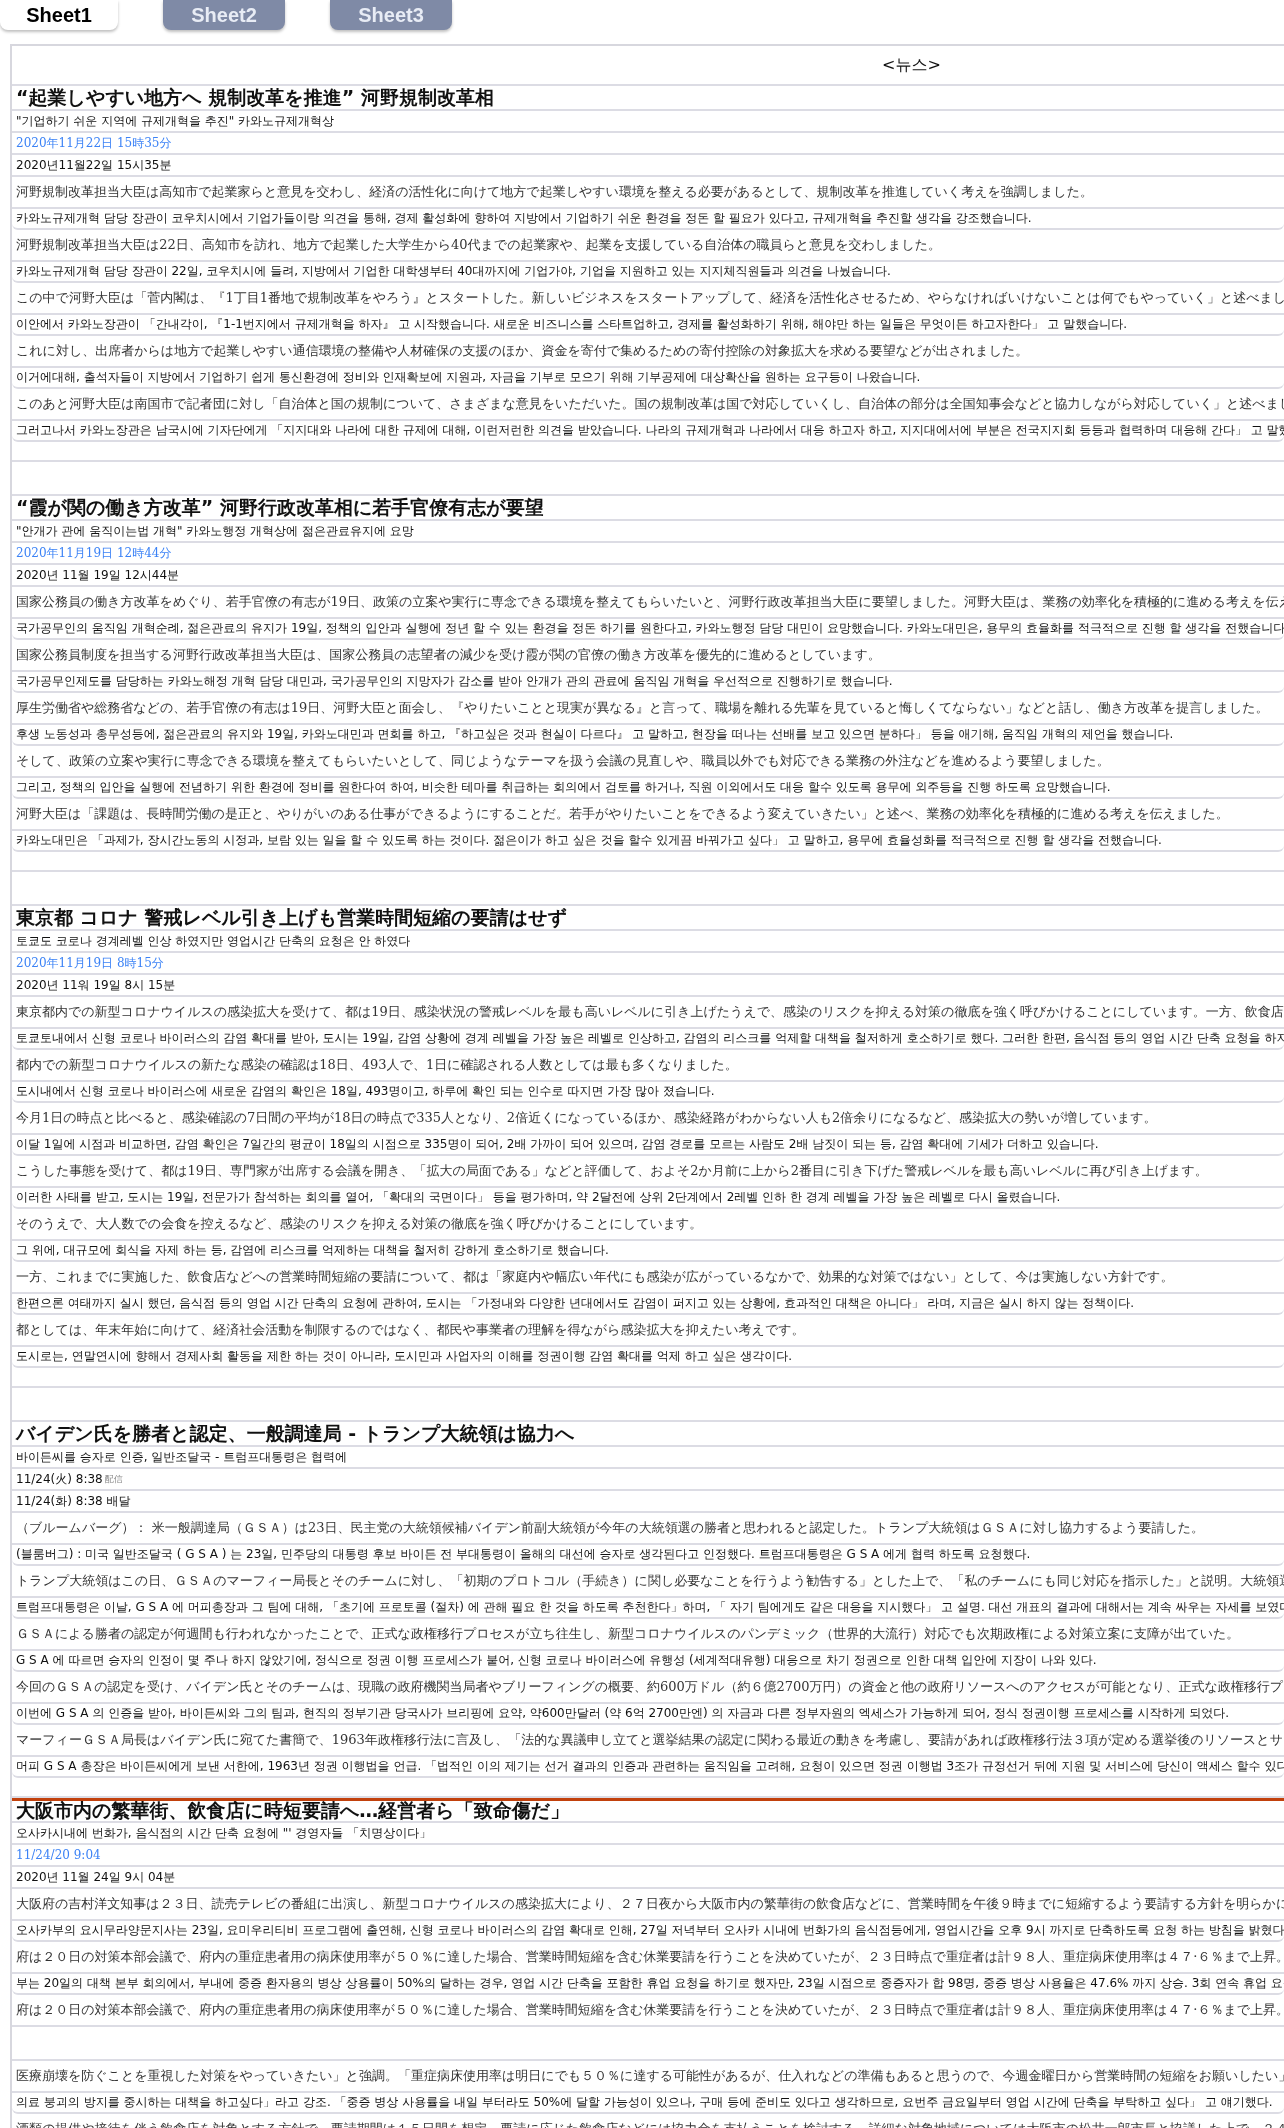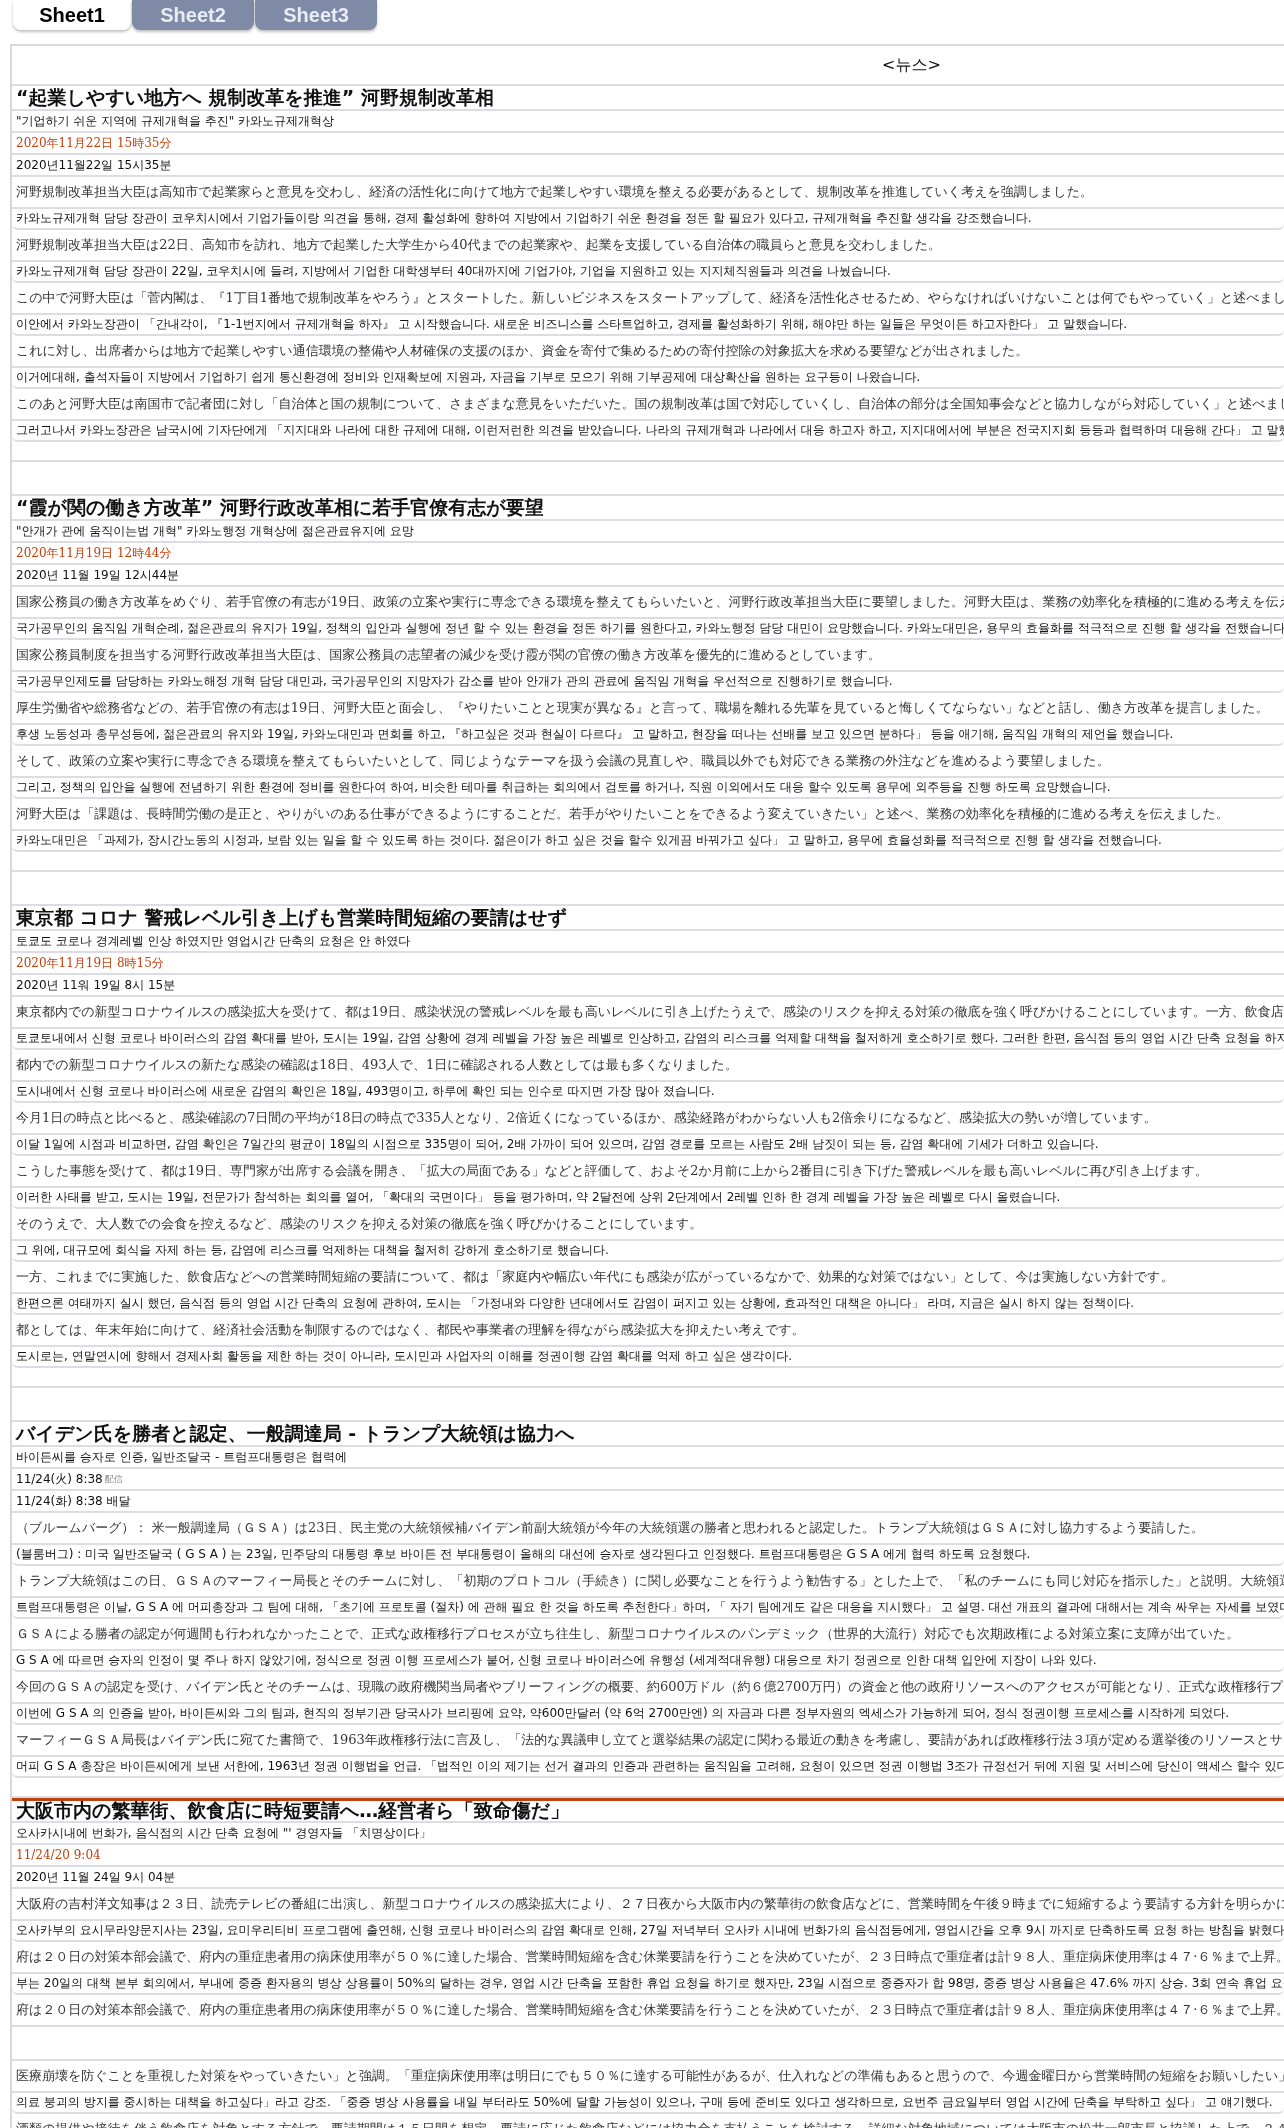--- a/index.html
+++ b/index.html
@@ -1,31 +1,31 @@
 <!DOCTYPE html>
 <html><head>
 <meta charset="utf-8">
 <style>
   html, body { margin: 0; padding: 0; background: #ffffff; }
   body { width: 1284px; height: 2128px; overflow: hidden; position: relative;
          font-family: "DejaVu Serif", "Liberation Serif", serif; color: #111; }
-  .tabs { position: absolute; top: 0; left: 13px; height: 33px; display: flex; }
+  .tabs { position: absolute; top: 0; left: 0; height: 33px; display: flex; gap: 44px; }
   .tab { height: 30px; padding: 0 26px; display: flex; align-items: center;
          font-family: "Liberation Sans", "DejaVu Sans", sans-serif; font-weight: bold;
          font-size: 20px; border-radius: 0 0 8px 8px; box-shadow: 0 2px 3px rgba(0,0,0,0.25);
          margin-right: 1px; cursor: pointer; }
   .tab.active { background: #ffffff; color: #000; width: 78px; justify-content: center; padding: 0 20px; }
   .tab.inactive { background: #7f8aa6; color: #e8ecf5; width: 82px; justify-content: center; padding: 0 20px; }
   .sheet { position: absolute; top: 44px; left: 10px; right: 0; border-left: 2px solid #d7d7de; border-top: 2px solid #d7d7de; }
   .row { border-bottom: 2px solid #dcdce4; white-space: nowrap; overflow: hidden;
          padding-left: 4px; box-sizing: border-box; display: flex; align-items: center; }
   .row.header { height: 40px; justify-content: center; font-family: "DejaVu Sans", sans-serif; font-size: 16px; padding-left: 870px; justify-content: flex-start; }
   .row.title { height: 25px; font-family: "DejaVu Sans", sans-serif; font-weight: bold; font-size: 19px; }
   .row.sub { height: 22px; font-family: "DejaVu Sans", sans-serif; font-size: 12px; }
-  .row.date-ja { height: 22px; font-size: 12px; color: #c2410c; }
+  .row.date-ja { height: 22px; font-size: 12px; color: #3b82f6; }
   .row.date-ko { height: 22px; font-size: 12px; color: #111; font-family: "DejaVu Sans", sans-serif; text-align: right; }
   .row.ja { height: 32px; font-size: 13px; color: #333; }
   .row.ko { height: 21px; font-size: 12px; font-family: "DejaVu Sans", sans-serif; color: #111; border-radius: 6px; }
   .row.blank { height: 34px; }
   .row.blank-s { height: 20px; }
   .row.thick-top { border-top: 3px solid #c2410c; }
   .row.thick-bottom { border-bottom: 3px solid #333; }
   .small { font-size: 9px; color: #888; margin-left: 2px; }
 </style>
 </head>

